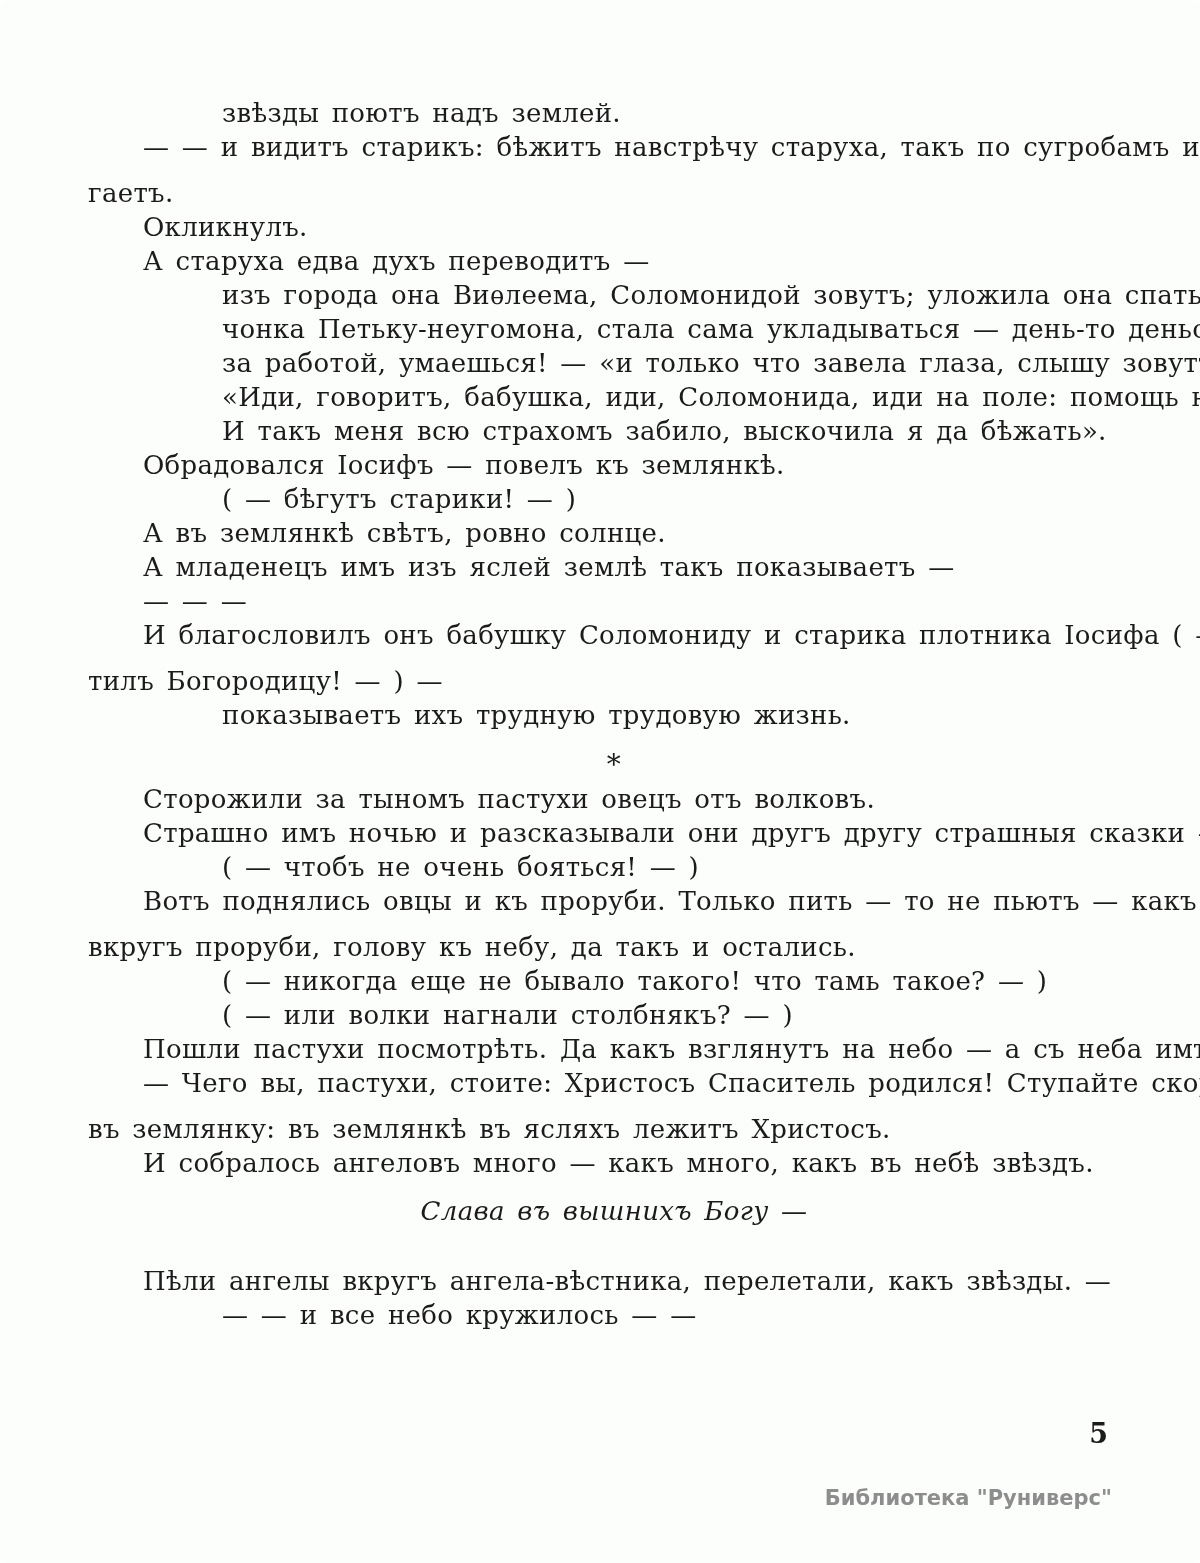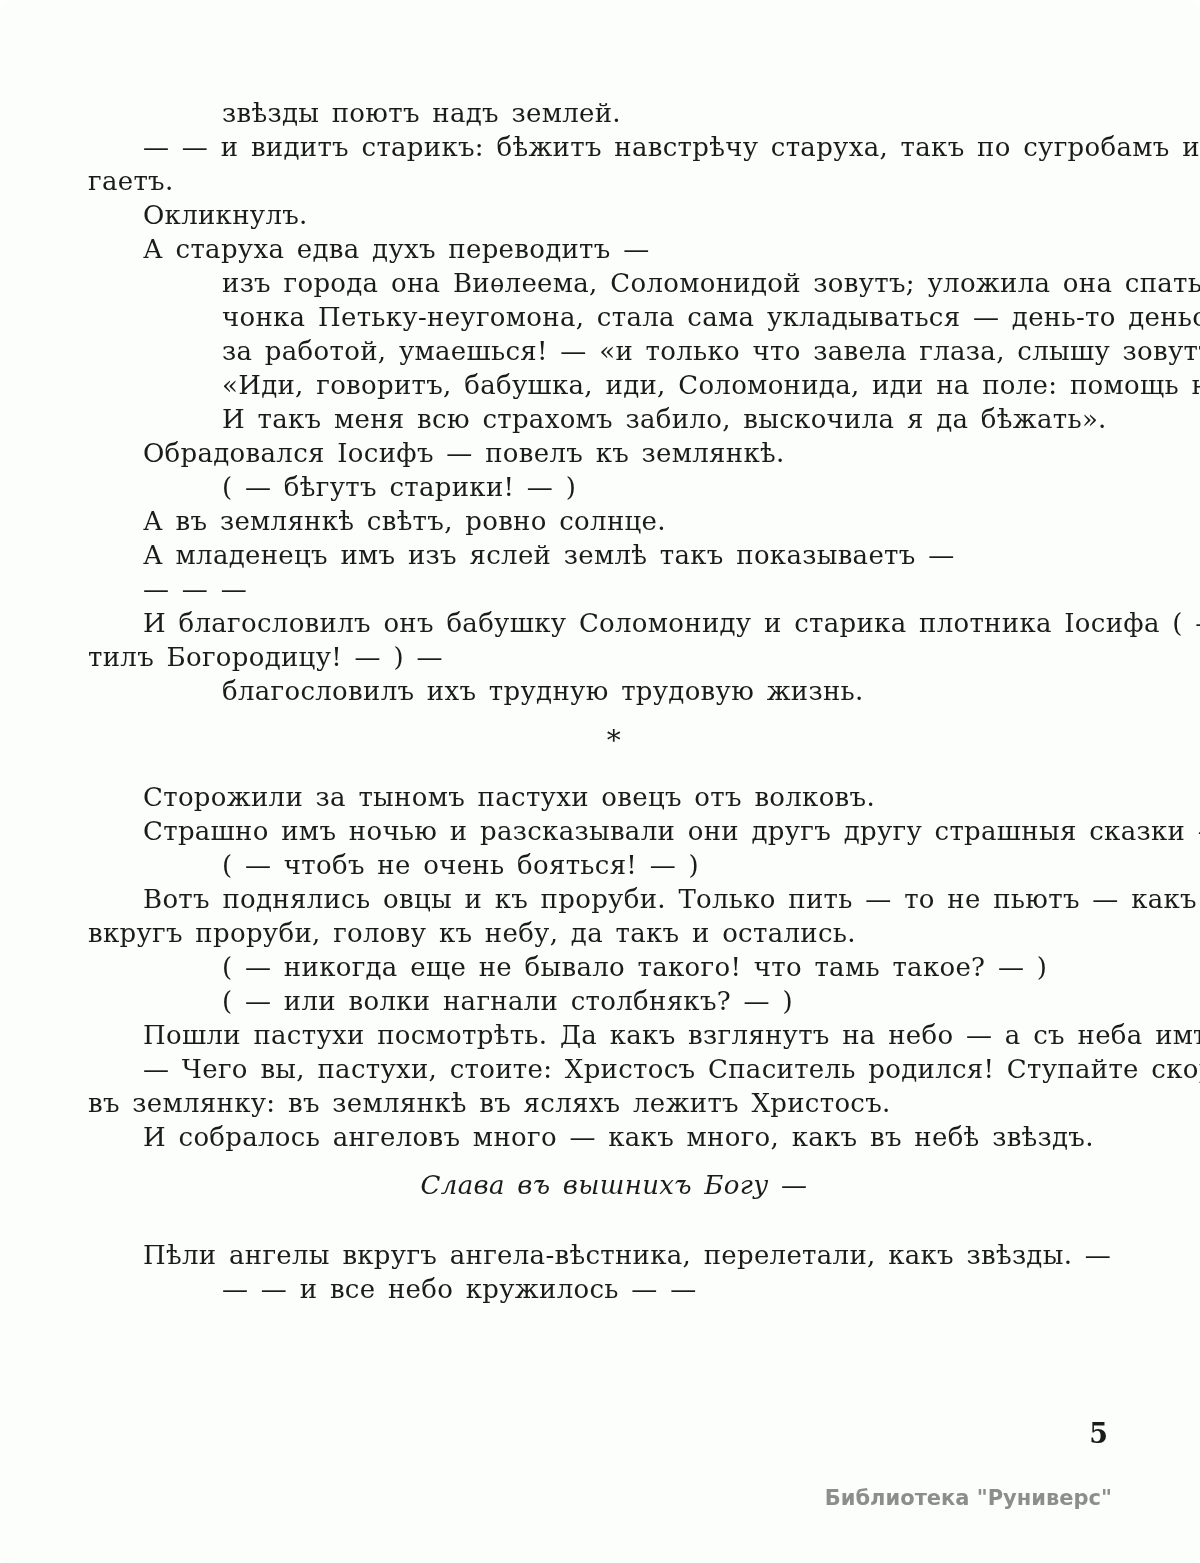--- a/index.html
+++ b/index.html
@@ -20,21 +20,21 @@
     left: 88px;
     right: 60px;
   }
   .line {
     line-height: 34px;
     font-size: 26px;
     white-space: nowrap;
     word-spacing: 4px;
     letter-spacing: 0.3px;
   }
-  .indent-0 { margin-left: 0; }
+  .indent-0 { margin-left: 0; margin-top: 12px; }
   .indent-1 { margin-left: 55px; }
   .indent-2 { margin-left: 134px; }
   .center   { text-align: center; margin-left: 0; white-space: normal; }
   .italic   { font-style: italic; }
   .asterisk { font-size: 28px; }
   .page-number {
     position: absolute;
     top: 1418px;
     right: 92px;
     font-size: 27px;
@@ -65,23 +65,23 @@
       <div class="line indent-2">за работой, умаешься! — «и только что завела глаза, слышу зовутъ:</div>
       <div class="line indent-2">«Иди, говоритъ, бабушка, иди, Соломонида, иди на поле: помощь нужна».</div>
       <div class="line indent-2">И такъ меня всю страхомъ забило, выскочила я да бѣжать».</div>
       <div class="line indent-1">Обрадовался Іосифъ — повелъ къ землянкѣ.</div>
       <div class="line indent-2">( — бѣгутъ старики! — )</div>
       <div class="line indent-1">А въ землянкѣ свѣтъ, ровно солнце.</div>
       <div class="line indent-1">А младенецъ имъ изъ яслей землѣ такъ показываетъ —</div>
       <div class="line indent-1">— — —</div>
       <div class="line indent-1">И благословилъ онъ бабушку Соломониду и старика плотника Іосифа ( — прію-</div>
       <div class="line indent-0">тилъ Богородицу! — ) —</div>
-      <div class="line indent-2">благословилъ ихъ трудную трудовую жизнь.</div>
+      <div class="line indent-2">показываетъ ихъ трудную трудовую жизнь.</div>
       <div class="line center asterisk" style="margin-top: 16px;">*</div>
-      <div class="line indent-1" style="margin-top: 22px;">Сторожили за тыномъ пастухи овецъ отъ волковъ.</div>
+      <div class="line indent-1" style="">Сторожили за тыномъ пастухи овецъ отъ волковъ.</div>
       <div class="line indent-1">Страшно имъ ночью и разсказывали они другъ другу страшныя сказки —</div>
       <div class="line indent-2">( — чтобъ не очень бояться! — )</div>
       <div class="line indent-1">Вотъ поднялись овцы и къ проруби. Только пить — то не пьютъ — какъ стали</div>
       <div class="line indent-0">вкругъ проруби, голову къ небу, да такъ и остались.</div>
       <div class="line indent-2">( — никогда еще не бывало такого! что тамь такое? — )</div>
       <div class="line indent-2">( — или волки нагнали столбнякъ? — )</div>
       <div class="line indent-1">Пошли пастухи посмотрѣть. Да какъ взглянутъ на небо — а съ неба имъ ангелъ:</div>
       <div class="line indent-1">— Чего вы, пастухи, стоите: Христосъ Спаситель родился! Ступайте скорѣе</div>
       <div class="line indent-0">въ землянку: въ землянкѣ въ ясляхъ лежитъ Христосъ.</div>
       <div class="line indent-1">И собралось ангеловъ много — какъ много, какъ въ небѣ звѣздъ.</div>

